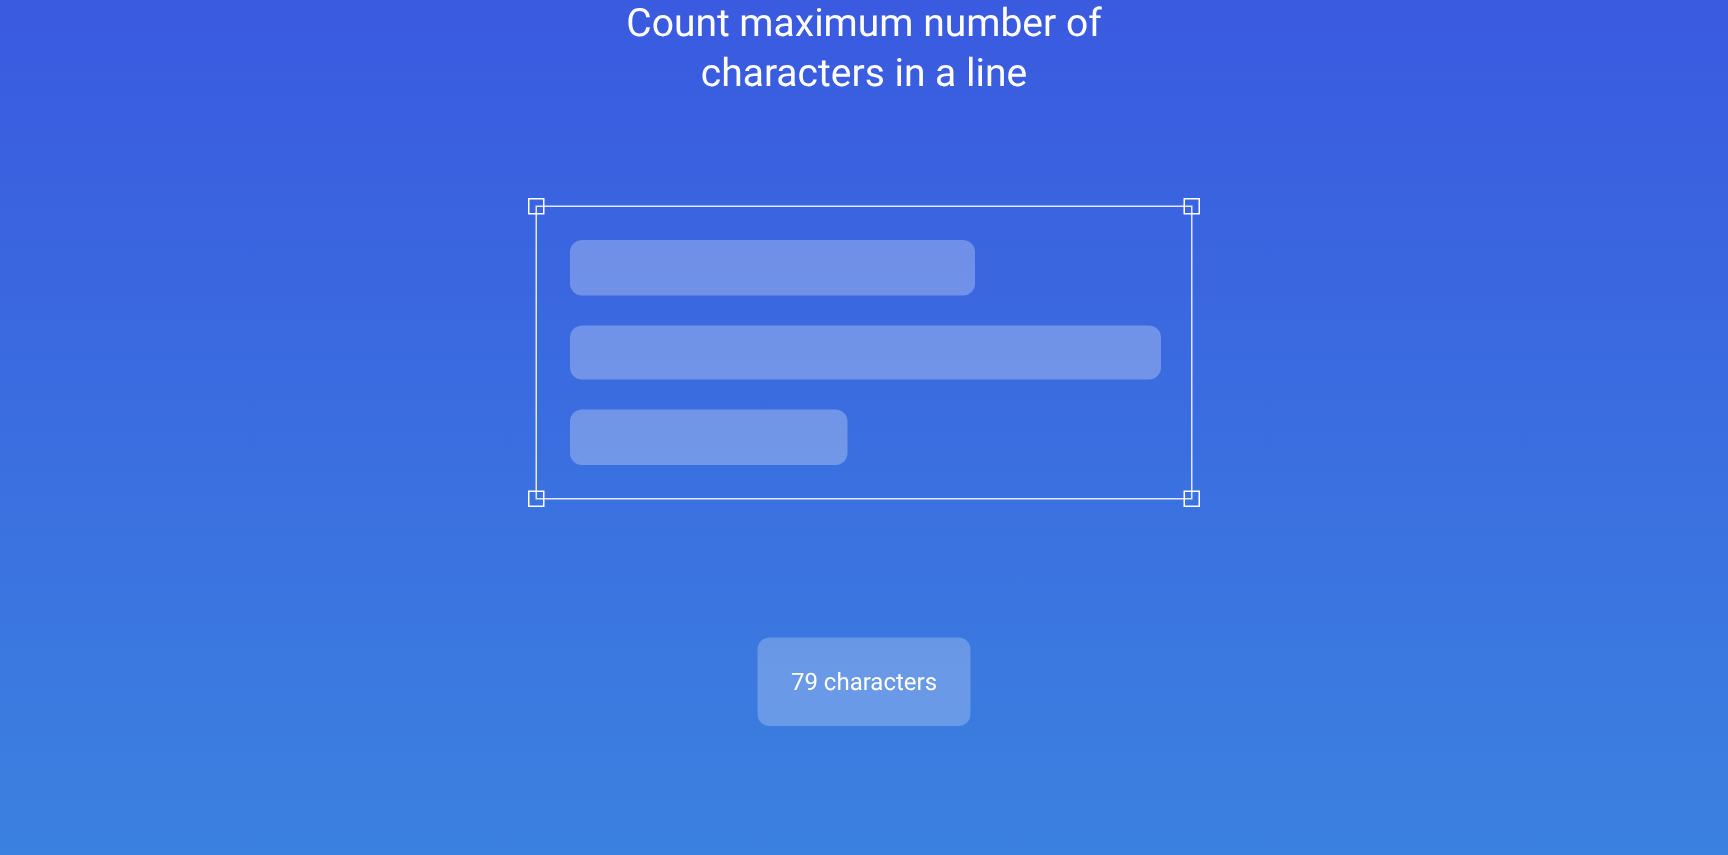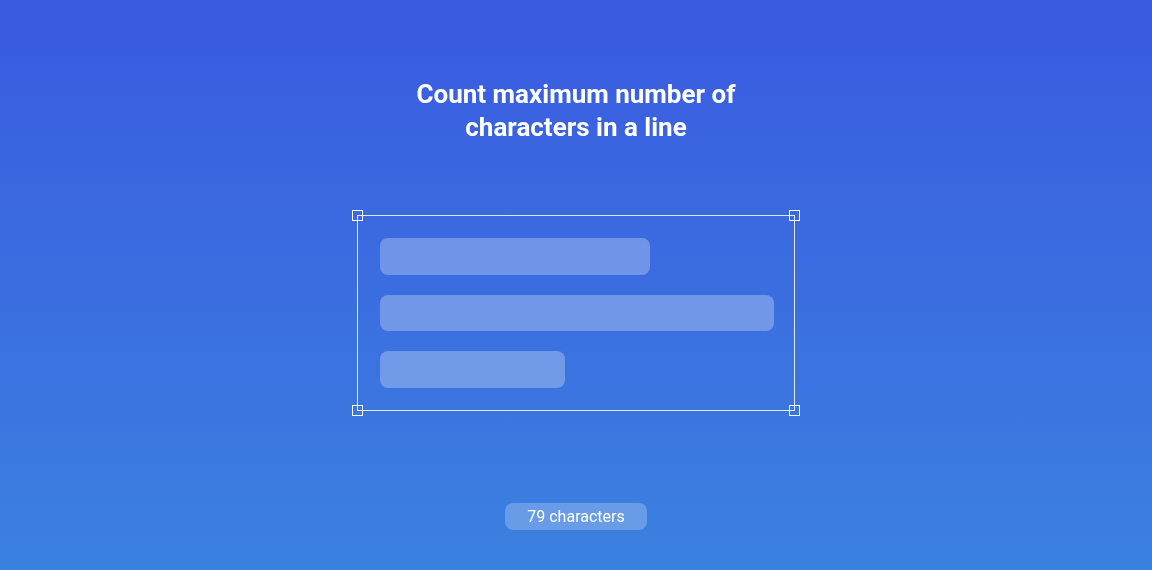--- a/index.html
+++ b/index.html
@@ -11,24 +11,23 @@
       width: 1152px;
       height: 570px;
       background: linear-gradient(180deg, #3a5ae0 0%, #3b81e0 100%);
       font-family: -apple-system, BlinkMacSystemFont, "Segoe UI", Roboto, Helvetica, Arial, sans-serif;
       display: flex;
       flex-direction: column;
       align-items: center;
       overflow: hidden;
     }
     .title {
-      margin-top: 78px;
       color: #ffffff;
       font-size: 26px;
-      font-weight: 700;
+      font-weight: 400;
       text-align: center;
       line-height: 1.25;
       max-width: 400px;
     }
     .selection-box {
       position: relative;
       margin-top: 72px;
       width: 438px;
       height: 196px;
       border: 1.5px solid rgba(255, 255, 255, 0.85);
@@ -55,21 +54,21 @@
       background: rgba(255, 255, 255, 0.28);
     }
     .bar1 { width: 270px; }
     .bar2 { width: 394px; }
     .bar3 { width: 185px; }
     .badge {
       margin-top: 92px;
       background: rgba(255, 255, 255, 0.24);
       color: #ffffff;
       font-size: 16px;
-      padding: 4px 22px;
+      padding: 20px 22px;
       border-radius: 8px;
     }
   </style>
 </head>
 <body>
 
 <h1 class="title">Count maximum number of characters in a line</h1>
 
 <div class="selection-box">
   <div class="handle tl"></div>

